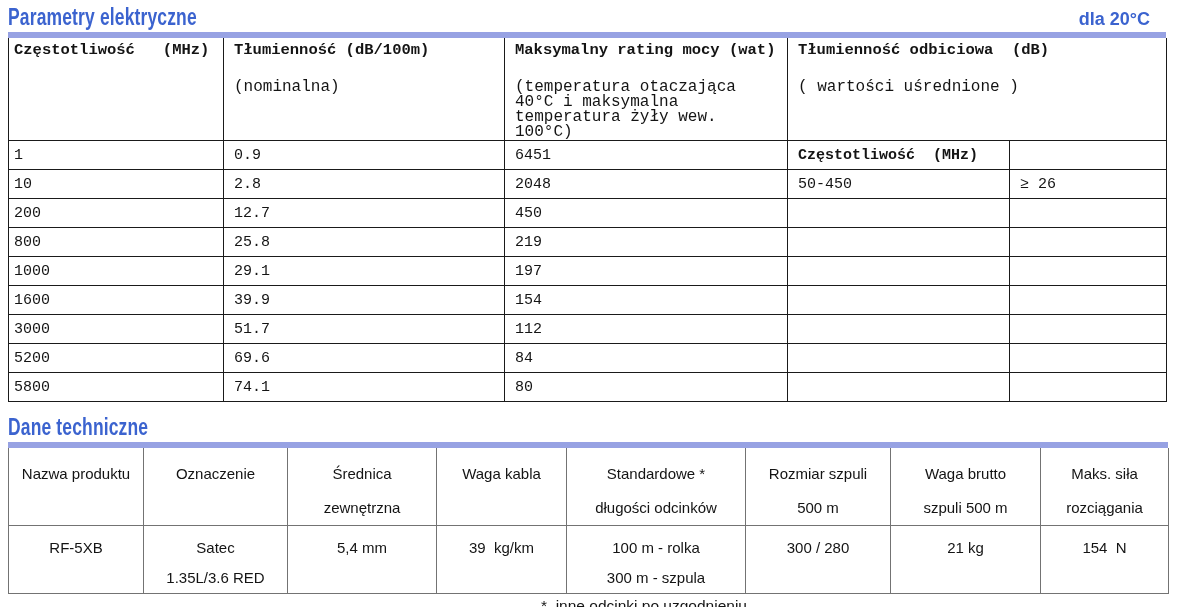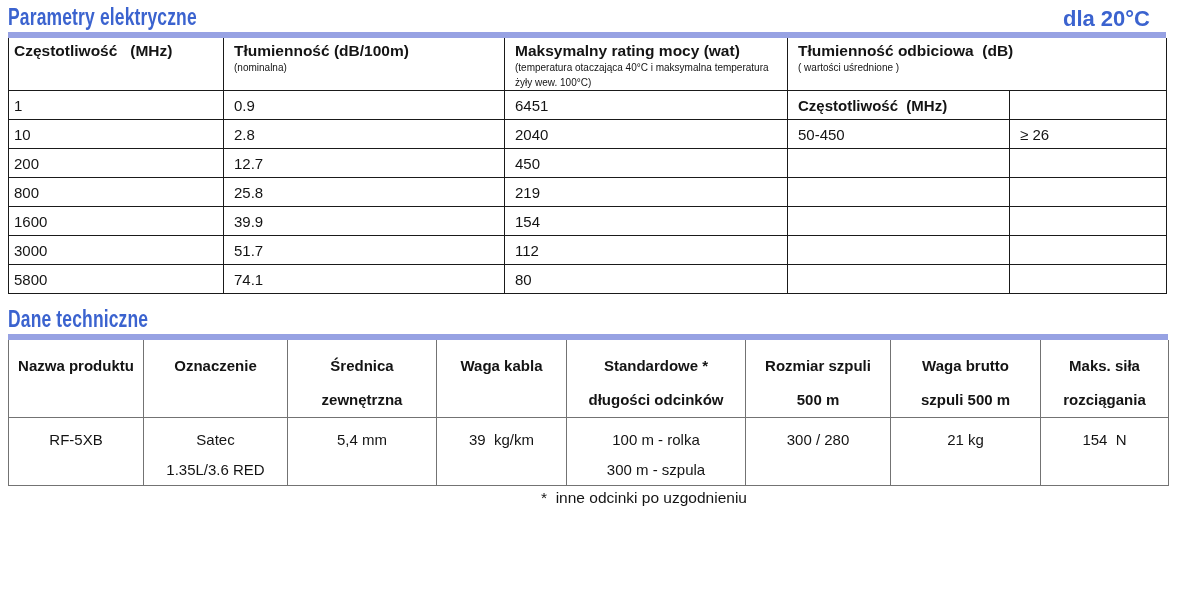--- a/index.html
+++ b/index.html
@@ -10,37 +10,37 @@
     color:#141414;
   }
   .page { position:relative; width:1202px; height:607px; padding:5px 0 0 8px; }
 
   .head-row { display:flex; justify-content:space-between; align-items:flex-end; width:1158px; }
   .doc-title {
     font-size:23px; font-weight:bold; color:#3b63cf;
     transform:scaleX(0.76); transform-origin:0 100%;
     white-space:nowrap; letter-spacing:0.2px; line-height:25px;
   }
-  .temp-note { font-size:22px; font-weight:bold; color:#3b63cf; padding-right:16px; line-height:22px; }
+  .temp-note { font-size:18px; font-weight:bold; color:#3b63cf; padding-right:16px; line-height:22px; }
   .bar { height:6px; background:#97a2e3; width:1158px; margin-top:2px; }
 
   table { border-collapse:collapse; table-layout:fixed; }
-  .params-table { width:1158px; }
+  .params-table { width:1158px;font-family:Liberation Mono, monospace; }
   .params-table td, .params-table th { border:1px solid #1a1a1a; overflow:hidden; }
   .params-table th { border-top:none; text-align:left; vertical-align:top; padding:3px 4px 0 5px; height:49px; }
   .params-table th.pad10, .params-table td.pad10 { padding-left:10px; }
   .th-main { font-size:15.5px; font-weight:bold; line-height:19px; }
-  .th-sub  { font-size:10px; font-weight:normal; line-height:15px; }
+  .th-sub  { font-size:16px; font-weight:normal; line-height:15px;margin-top:20px; }
   .params-table td { height:29px; vertical-align:middle; font-size:15px; padding:0 4px 0 5px; }
   .bold-cell { font-weight:bold; font-size:15.5px; }
 
   .section2 { margin-top:13px; }
   .tech-table { width:1160px; }
   .tech-table td { border:1px solid #737373; text-align:center; vertical-align:top; font-size:15px; overflow:hidden; }
-  .tech-table .hdr td { border-top:none; height:73px; padding-top:9px; line-height:34px;font-weight:bold; }
+  .tech-table .hdr td { border-top:none; height:73px; padding-top:9px; line-height:34px; }
   .tech-table .datarow td { height:56px; padding-top:7px; line-height:30px; }
 
   .footnote { width:1160px; margin-top:3px; text-align:center; padding-left:112px; font-size:15.5px; }
 </style>
 </head>
 <body>
 
 <div class="page">
 
   <div class="head-row">
@@ -78,49 +78,63 @@
     <tr>
       <td>1</td>
       <td class="pad10">0.9</td>
       <td class="pad10">6451</td>
       <td class="pad10 bold-cell">Częstotliwość&nbsp;&nbsp;(MHz)</td>
       <td class="pad10"></td>
     </tr>
     <tr>
       <td>10</td>
       <td class="pad10">2.8</td>
-      <td class="pad10">2040</td>
+      <td class="pad10">2048</td>
       <td class="pad10">50-450</td>
       <td class="pad10">≥ 26</td>
     </tr>
     <tr>
       <td>200</td>
       <td class="pad10">12.7</td>
       <td class="pad10">450</td>
       <td class="pad10"></td>
       <td class="pad10"></td>
     </tr>
     <tr>
       <td>800</td>
       <td class="pad10">25.8</td>
       <td class="pad10">219</td>
       <td class="pad10"></td>
       <td class="pad10"></td>
     </tr>
     <tr>
+      <td>1000</td>
+      <td class="pad10">29.1</td>
+      <td class="pad10">197</td>
+      <td class="pad10"></td>
+      <td class="pad10"></td>
+    </tr>
+    <tr>
       <td>1600</td>
       <td class="pad10">39.9</td>
       <td class="pad10">154</td>
       <td class="pad10"></td>
       <td class="pad10"></td>
     </tr>
     <tr>
       <td>3000</td>
       <td class="pad10">51.7</td>
       <td class="pad10">112</td>
+      <td class="pad10"></td>
+      <td class="pad10"></td>
+    </tr>
+    <tr>
+      <td>5200</td>
+      <td class="pad10">69.6</td>
+      <td class="pad10">84</td>
       <td class="pad10"></td>
       <td class="pad10"></td>
     </tr>
     <tr>
       <td>5800</td>
       <td class="pad10">74.1</td>
       <td class="pad10">80</td>
       <td class="pad10"></td>
       <td class="pad10"></td>
     </tr>

